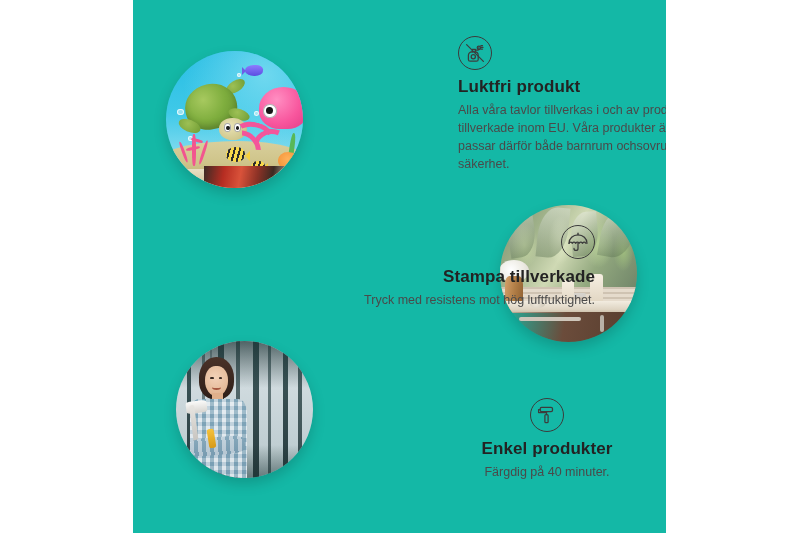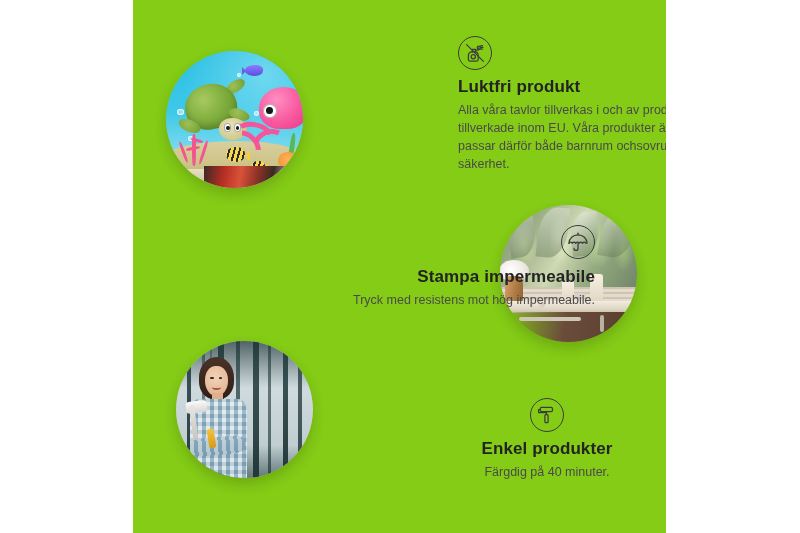--- a/index.html
+++ b/index.html
@@ -21,21 +21,21 @@
     background: #ffffff;
   }
 
   
   #panel {
     position: absolute;
     left: 133px;
     top: 0;
     width: 533px;
     height: 533px;
-    background: #84cc16;
+    background: #14b8a6;
     overflow: hidden;
   }
 
   
   .photo {
     position: absolute;
     width: 137px;
     height: 137px;
     border-radius: 50%;
     overflow: hidden;
@@ -497,22 +497,22 @@
       <div class="icon-wrap">
         <div class="icon-circle">
           <svg width="24" height="24" viewBox="0 0 24 24" fill="none" stroke="#3c3c3c" stroke-width="1.25" stroke-linecap="round" stroke-linejoin="round">
             <path d="M3 13.3C3 8.6 7 4.8 12 4.8s9 3.8 9 8.5"></path>
             <path d="M3 13.3c1.1-1.5 2.2-1.5 3.3 0 1.1-1.5 2.3-1.5 3.4 0 1.1-1.5 2.3-1.5 3.4 0 1.1-1.5 2.3-1.5 3.4 0 1.1-1.5 2.2-1.5 3.5 0"></path>
             <path d="M12 4.8V3.2"></path>
             <path d="M12 13.3v5.1c0 1.1-.9 2-2 2s-2-.9-2-2"></path>
           </svg>
         </div>
       </div>
-      <div class="feat-title">Stampa impermeabile</div>
-      <div class="feat-body">Tryck med resistens mot hög impermeabile.</div>
+      <div class="feat-title">Stampa tillverkade</div>
+      <div class="feat-body">Tryck med resistens mot hög luftfuktighet.</div>
     </div>
 
     <div class="feature" id="feature-3">
       <div class="icon-wrap">
         <div class="icon-circle">
           <svg width="24" height="24" viewBox="0 0 24 24" fill="none" stroke="#3c3c3c" stroke-width="1.25" stroke-linecap="round" stroke-linejoin="round">
             <rect x="5.2" y="4.3" width="12.3" height="4.4" rx="1.4"></rect>
             <path d="M5.2 6.5H3.6v3.1h7.9"></path>
             <path d="M11.5 9.6v1.9"></path>
             <rect x="9.9" y="11.5" width="3.2" height="8.2" rx="1"></rect>

